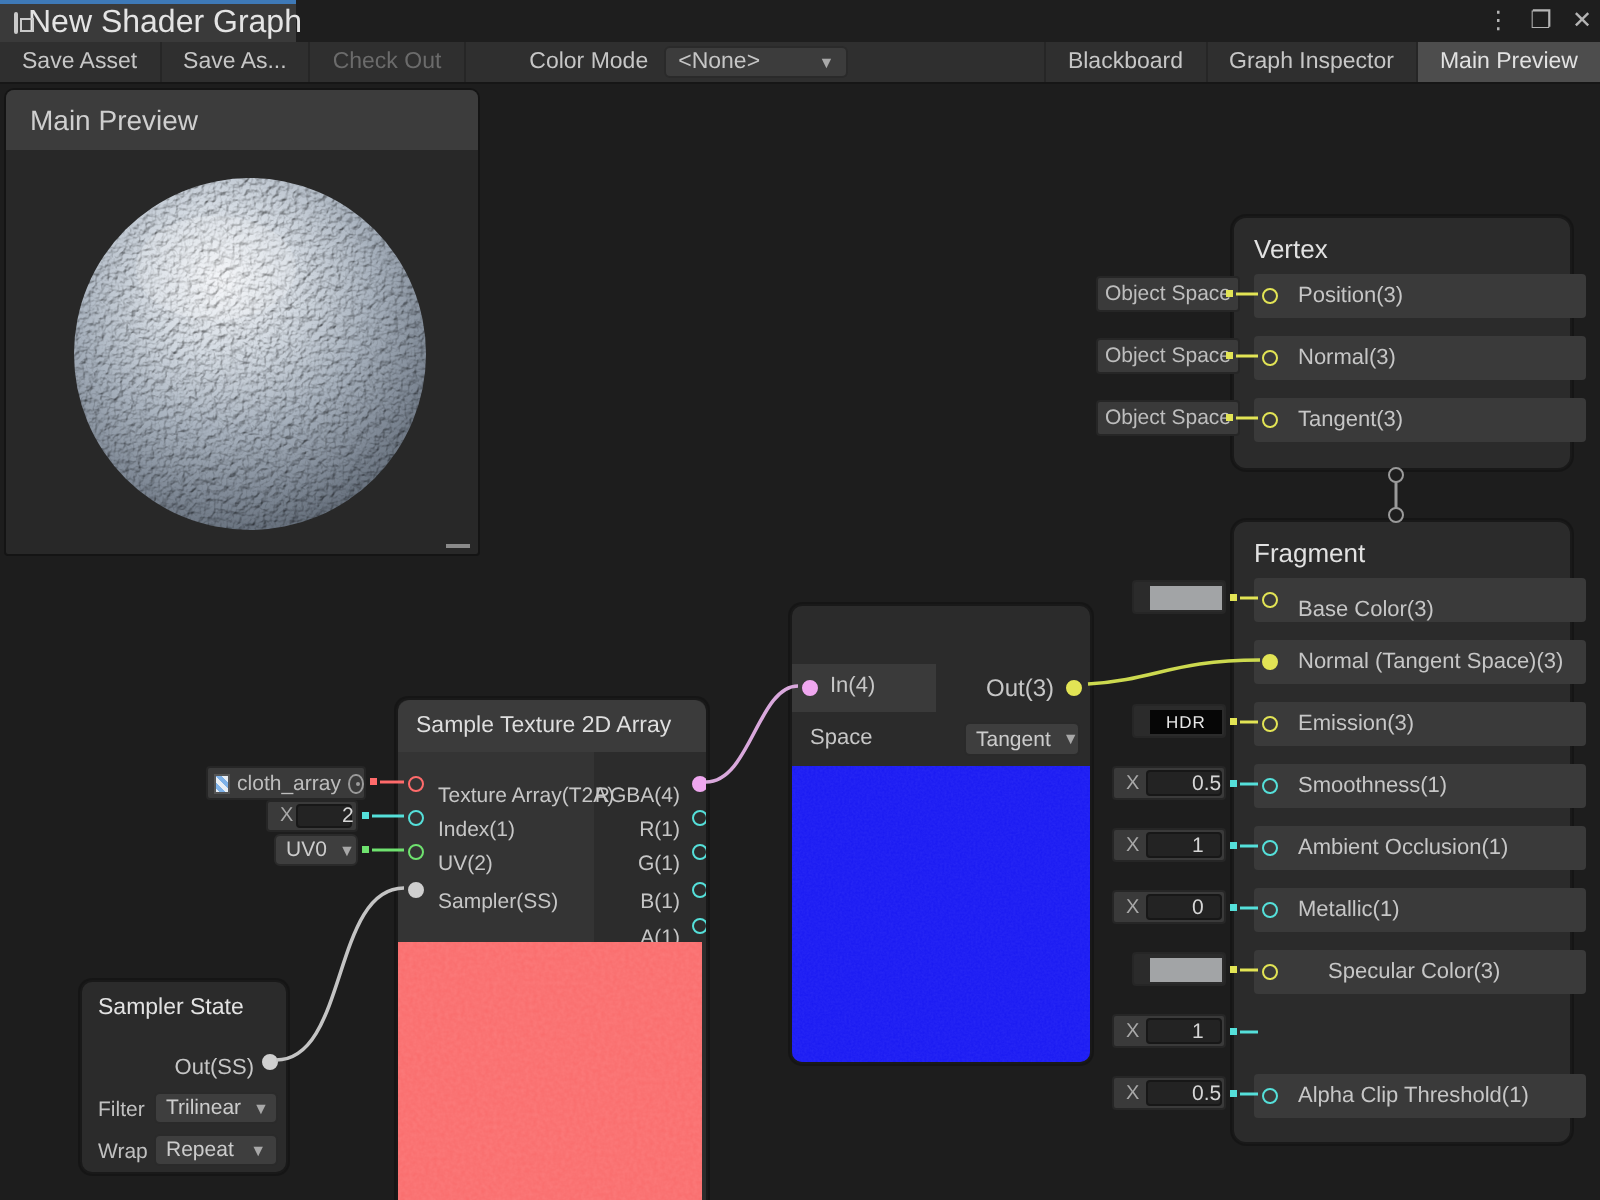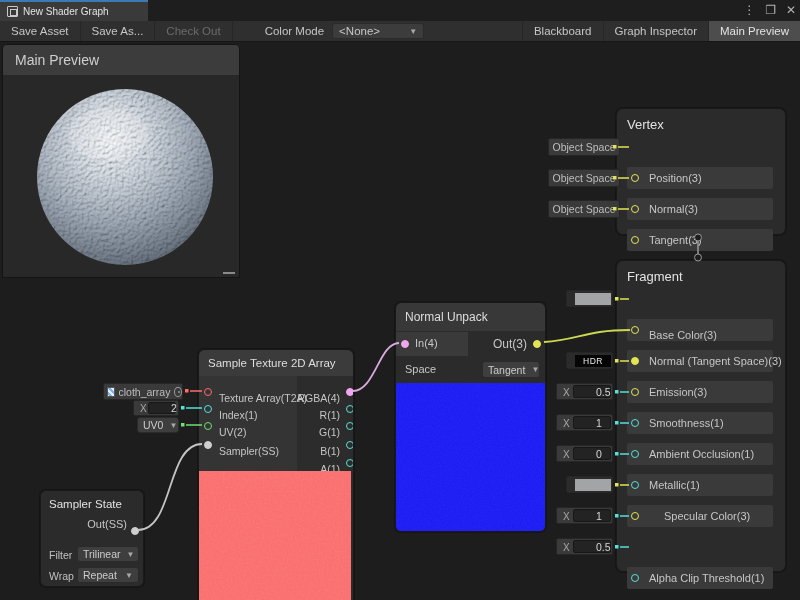--- a/index.html
+++ b/index.html
@@ -2,21 +2,21 @@
 <html><head>
 <meta charset="utf-8">
 <style>
   * { margin:0; padding:0; box-sizing:border-box; }
   html,body { width:800px; height:600px; background:#1d1d1d; font-family:"Liberation Sans", sans-serif; overflow:hidden; }
   .app { position:relative; width:800px; height:600px; background:#1d1d1d; }
 
   
   .titlebar { position:absolute; left:0; top:0; width:800px; height:21px; background:#1e1e1e; }
   .tab { position:absolute; left:0; top:0; width:148px; height:21px; background:#3a3a3a; border-top:2px solid #3e79b7; display:flex; align-items:center; padding-left:7px; gap:5px; }
-  .tab-title { color:#e4e4e4; font-size:10px; white-space:nowrap; }
+  .tab-title { color:#e4e4e4; font-size:16px; white-space:nowrap; }
   .sg-icon { width:11px; height:11px; border:1px solid #c9c9c9; border-radius:1px; position:relative; background:#3a3a3a; }
   .sg-icon::before { content:""; position:absolute; left:2px; top:2px; width:5px; height:5px; border:1px solid #c9c9c9; }
   .win-icons { position:absolute; right:4px; top:0; height:21px; display:flex; align-items:center; gap:10px; color:#b4b4b4; }
   .win-icons span { font-size:12px; line-height:21px; cursor:default; }
 
   
   .toolbar { position:absolute; left:0; top:21px; width:800px; height:21px; background:#2f2f2f; border-bottom:1px solid #161616; display:flex; align-items:stretch; font-size:11.5px; color:#c6c6c6; }
   .tb-btn { display:flex; align-items:center; padding:0 11px; border-right:1px solid #262626; white-space:nowrap; }
   .tb-btn.disabled { color:#6b6b6b; }
   .tb-btn.active { background:#4d4d4d; color:#e2e2e2; }
@@ -31,21 +31,21 @@
   .gabs { position:absolute; }
 
   
   .preview-panel { left:2px; top:2px; width:238px; height:234px; background:#282828; border:1px solid #141414; border-radius:5px 5px 2px 2px; overflow:hidden; }
   .preview-header { height:30px; background:#3c3c3c; display:flex; align-items:center; padding-left:12px; color:#cfcfcf; font-size:14px; }
   .resize-dash { position:absolute; right:4px; bottom:3px; width:12px; height:2px; background:#8a8a8a; }
 
   
   .node { background:#2b2b2b; border:1px solid #191919; border-radius:7px; box-shadow:0 0 0 1px rgba(0,0,0,.25); }
   .node-title { color:#e2e2e2; font-size:13px; padding:8px 10px 6px 10px; white-space:nowrap; }
-  .slot-row { position:absolute; left:10px; width:146px; height:22px; background:#3a3a3a; border-radius:2px; display:flex; align-items:center;margin-top:30px; }
+  .slot-row { position:absolute; left:10px; width:166px; height:22px; background:#3a3a3a; border-radius:2px; display:flex; align-items:center; }
   .slot-label { color:#c6c6c6; font-size:11px; margin-left:22px; white-space:nowrap; }
   .port { position:absolute; width:8px; height:8px; border-radius:50%; border:1.5px solid; background:transparent; }
   .port.connected::after { content:""; position:absolute; left:1.5px; top:1.5px; width:3px; height:3px; border-radius:50%; background:inherit; }
   .port.row-port { left:4px; top:7px; }
 
   
   .nu-titlebar { height:28px; background:#383838; border-radius:6px 6px 0 0; display:flex; align-items:center; padding-left:9px; color:#dedede; font-size:12px; }
   .nu-inbox { position:absolute; left:0; top:29px; width:72px; height:24px; background:#3a3a3a; }
   .nu-in-label { position:absolute; left:19px; top:34px; font-size:11px; color:#c6c6c6; }
   .nu-out-label { position:absolute; right:18px; top:34px; font-size:12px; color:#c6c6c6; }
@@ -55,21 +55,21 @@
 
   
   .st-titlebar { height:26px; background:#3b3b3b; border-radius:6px 6px 0 0; display:flex; align-items:center; padding-left:9px; color:#dedede; font-size:11.5px; white-space:nowrap; }
   .st-body { position:absolute; left:0; top:26px; width:154px; height:95px; background:#343434; }
   .st-outcol { position:absolute; right:0; top:0; width:56px; height:95px; background:#2c2c2c; }
   .st-in-label { position:absolute; left:20px; font-size:10.5px; color:#c6c6c6; white-space:nowrap; }
   .st-out-label { position:absolute; right:13px; font-size:10.5px; color:#c6c6c6; text-align:right; }
   .st-preview { position:absolute; left:0; top:121px; width:152px; height:154px; }
 
   
-  .ss-out-label { position:absolute; right:16px; top:27px; font-size:11px; color:#c6c6c6;text-align:center; }
+  .ss-out-label { position:absolute; right:16px; top:37px; font-size:11px; color:#c6c6c6;text-align:center; }
   .ss-row-label { position:absolute; left:8px; font-size:10.5px; color:#c0c0c0; }
 
   
   .chip { position:absolute; background:#3a3a3a; border:1px solid #262626; border-radius:2px; display:flex; align-items:center; color:#bdbdbd; font-size:10.5px; }
   .chip.holder { background:#2b2b2b; }
   .swatch { position:absolute; left:8px; top:2px; width:36px; height:12px; }
   .swatch.gray { background:#a2a4a6; }
   .swatch.hdr { background:#060606; color:#e8e8e8; font-size:8.5px; display:flex; align-items:center; justify-content:center; letter-spacing:.5px; }
   .xfield { position:absolute; background:#232323; border:1px solid #171717; border-radius:2px; color:#d6d6d6; font-size:10.5px; display:flex; align-items:center; padding-left:22px; }
   .xlab { position:absolute; left:6px; top:50%; transform:translateY(-50%); color:#a8a8a8; font-size:10px; }
@@ -230,21 +230,20 @@
     <div class="chip" style="left:556px;top:465px;width:57px;height:17px;">
       <span class="xlab">X</span>
       <span class="xfield" style="left:16px;top:1px;width:38px;height:13px;">1</span>
     </div>
     <div class="chip" style="left:556px;top:496px;width:57px;height:17px;">
       <span class="xlab">X</span>
       <span class="xfield" style="left:16px;top:1px;width:38px;height:13px;">0.5</span>
     </div>
 
     <div class="gabs node" style="left:395px;top:260px;width:151px;height:230px;overflow:hidden;border-radius:6px;">
-      <div class="nu-titlebar">Normal Unpack</div>
       <div class="nu-inbox"></div>
       <span class="port connected" style="left:5px;top:37px;border-color:#efa7ef;background:#efa7ef;"></span>
       <span class="nu-in-label">In(4)</span>
       <span class="nu-out-label">Out(3)</span>
       <span class="port connected" style="left:137px;top:37px;border-color:#e2e455;background:#e2e455;"></span>
       <span class="nu-space-label">Space</span>
       <div class="mini-dd" style="left:86px;top:58px;width:58px;height:17px;">
         <span>Tangent</span>
         <span class="dd-arrow">▼</span>
       </div>

